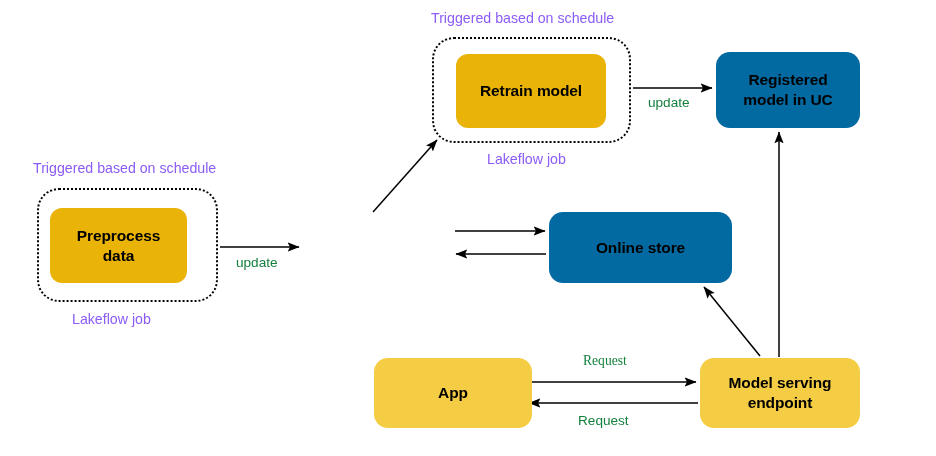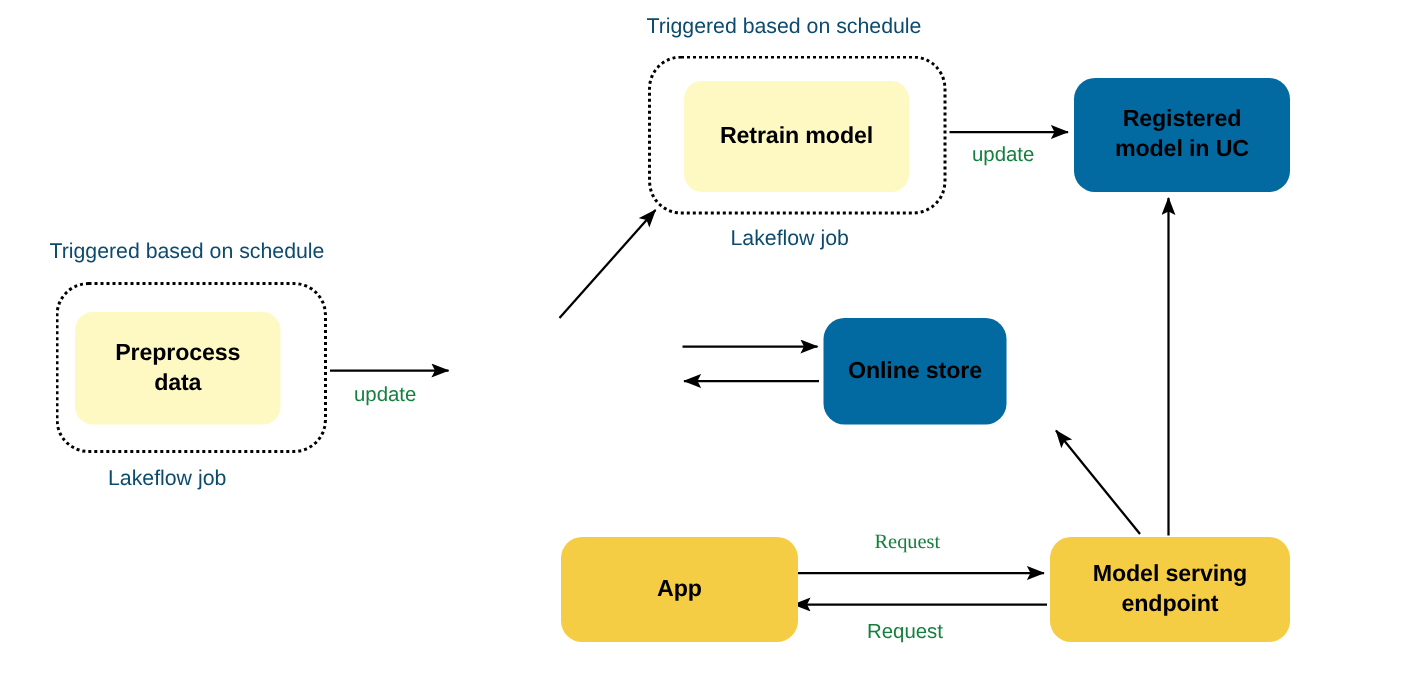--- a/index.html
+++ b/index.html
@@ -24,34 +24,34 @@
     box-sizing:border-box;
     color:#000000;
     font-weight:bold;
     font-size:15.5px;
     line-height:1.28;
     letter-spacing:-0.1px;
     border-radius:14px;
   }
   .node.red    { background:#0369a1; }
   .node.yellow { background:#F5CD44; }
-  .node.grey   { background:#fef9c3; border-radius:12px; }
+  .node.grey   { background:#eab308; border-radius:12px; }
 
   .dotted-group {
     position:absolute;
     box-sizing:border-box;
     border:2.4px dotted #000000;
     border-radius:22px;
     background:transparent;
   }
 
   .caption {
     position:absolute;
     font-size:14.2px;
-    color:#0c4a6e;
+    color:#8b5cf6;
     font-weight:normal;
     white-space:nowrap;
     line-height:1;
   }
   .edge-label {
     position:absolute;
     font-size:13.6px;
     color:#15803d;
     font-weight:normal;
     white-space:nowrap;
@@ -99,21 +99,21 @@
 
   <div class="caption" style="left:431px; top:11px;">Triggered based on schedule</div>
 
   <div class="dotted-group" style="left:432px; top:37px; width:199px; height:106px;"></div>
 
   <div class="node grey" style="left:456px; top:54px; width:150px; height:74px;">Retrain model</div>
 
   <div class="caption" style="left:487px; top:152px;">Lakeflow job</div>
 
 
-  <div class="node red" style="left:549px; top:212px; width:122px; height:71px;">Online store</div>
+  <div class="node red" style="left:549px; top:212px; width:183px; height:71px;">Online store</div>
 
   <div class="node red" style="left:716px; top:52px; width:144px; height:76px;">Registered<br>model in UC</div>
 
   <div class="node yellow" style="left:374px; top:358px; width:158px; height:70px;">App</div>
 
   <div class="node yellow" style="left:700px; top:358px; width:160px; height:70px;">Model serving<br>endpoint</div>
 
   <div class="edge-label" style="left:236px; top:256px;">update</div>
 
   <div class="edge-label" style="left:648px; top:96px;">update</div>

